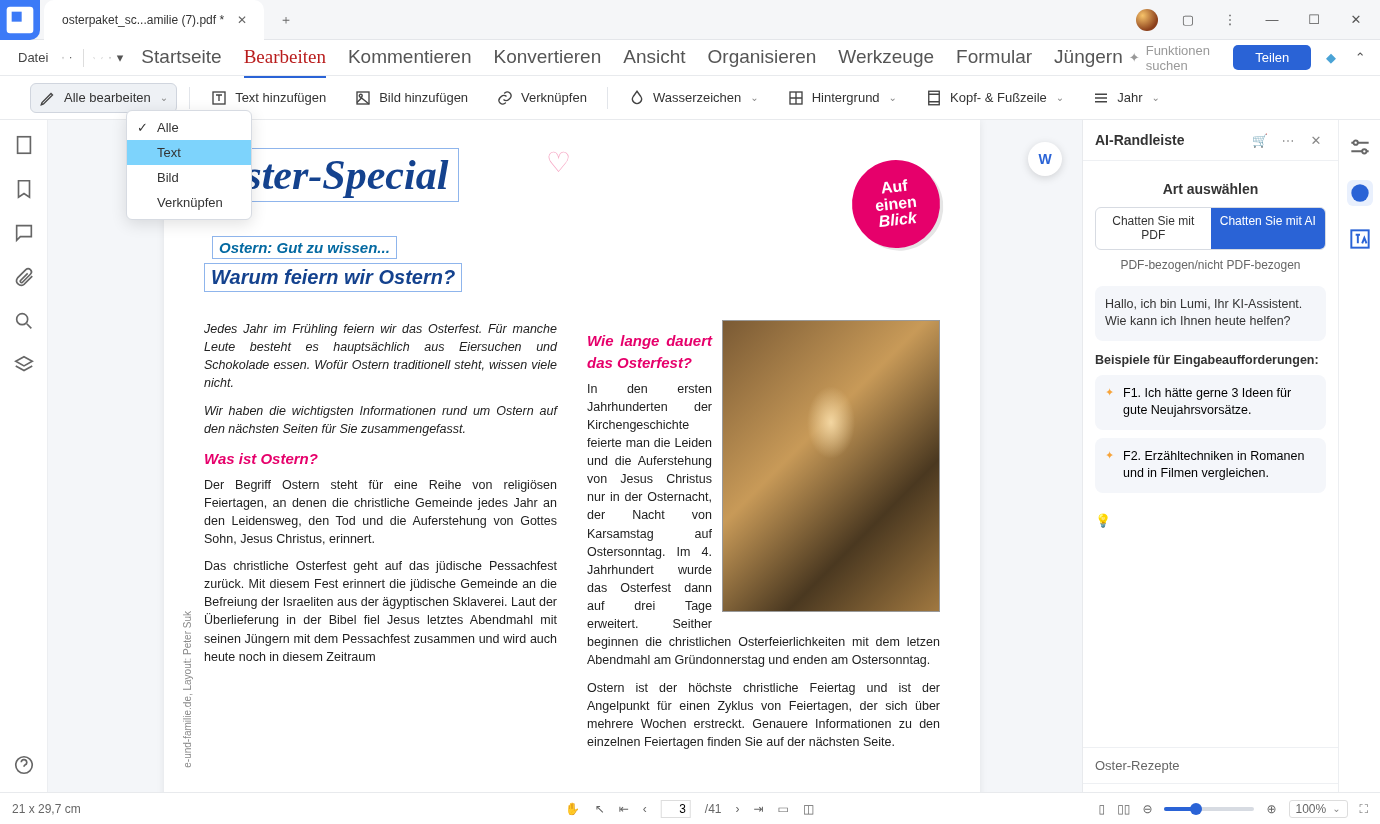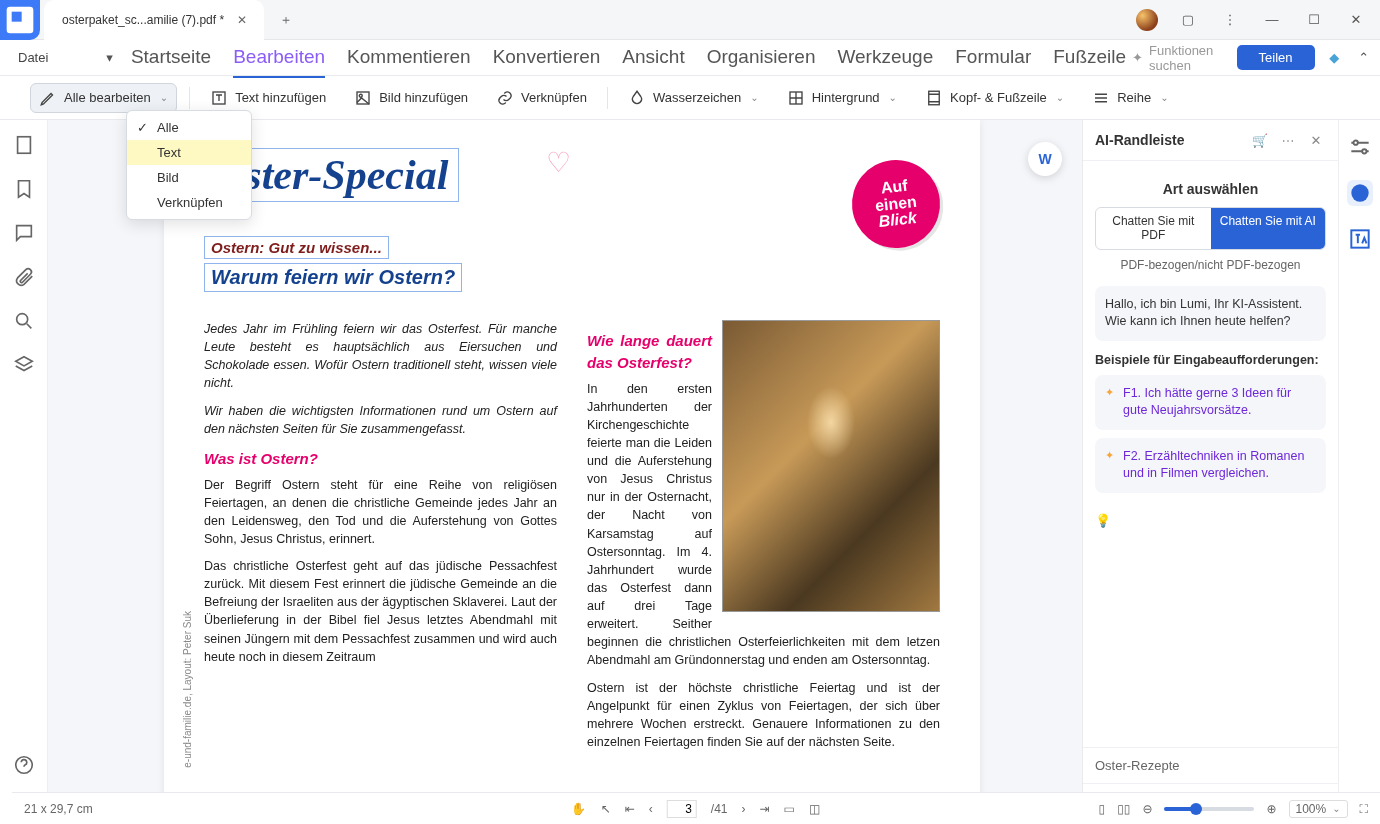--- a/index.html
+++ b/index.html
@@ -16,55 +16,55 @@
 .avatar { width: 22px; height: 22px; border-radius: 50%; background: radial-gradient(circle at 30% 30%, #f7c36a, #8b3f1b 70%); }
 .win-btn { width: 24px; height: 24px; display: flex; align-items: center; justify-content: center; color: #555; }
 
 
 .menubar { height: 36px; display: flex; align-items: center; background: #fff; border-bottom: 1px solid #e8eaed; padding: 0 10px; gap: 6px; }
 .menubar .file-btn { font-size: 13px; color: #444; padding: 4px 8px; }
 .menubar .icon-btn { width: 26px; height: 26px; display: flex; align-items: center; justify-content: center; color: #555; }
 .menubar .sep { width: 1px; height: 18px; background: #ddd; margin: 0 4px; }
 .menubar .tabs { display: flex; gap: 22px; margin-left: 12px; }
 .menubar .tabs .mtab { font-size: 19px; color: #555; padding: 8px 0; cursor: pointer; }
-.menubar .tabs .mtab.active { color: #8b5cf6; border-bottom: 2px solid #2a63d6; }
+.menubar .tabs .mtab.active { color: #b91c1c; border-bottom: 2px solid #2a63d6; font-family: Liberation Serif, serif; }
 .menubar .right { margin-left: auto; display: flex; align-items: center; gap: 10px; }
 .search-fn { display: flex; align-items: center; gap: 6px; color: #999; font-size: 13px; }
 .share-btn { background: #2a63d6; color: #fff; padding: 5px 22px; border-radius: 5px; font-size: 13px; }
 
 
 .toolbar { height: 44px; display: flex; align-items: center; background: #fff; border-bottom: 1px solid #e8eaed; padding: 0 30px; gap: 12px; }
 .tool-item { display: flex; align-items: center; gap: 7px; font-size: 13px; color: #333; padding: 5px 8px; border-radius: 6px; }
 .tool-item.active { background: #eef1f5; border: 1px solid #d0d5de; }
 .tool-item .ico { width: 18px; height: 18px; display: flex; align-items: center; justify-content: center; color: #444; }
 .tool-sep { width: 1px; height: 22px; background: #e2e5ea; }
 .chev { color: #888; font-size: 10px; margin-left: 2px; }
 
 
 .dropdown { position: absolute; left: 126px; top: 110px; width: 126px; background: #fff; border: 1px solid #d7dbe2; border-radius: 6px; box-shadow: 0 4px 16px rgba(0,0,0,0.12); padding: 4px 0; z-index: 50; }
 .dropdown .item { padding: 5px 14px 5px 30px; font-size: 13px; color: #333; position: relative; }
 .dropdown .item.checked::before { content: '✓'; position: absolute; left: 10px; color: #333; }
-.dropdown .item.sel { background: #fef9c3; }
+.dropdown .item.sel { background: #7dd3fc; }
 
 
 .main { display: flex; height: 700px; }
 .left-rail { width: 48px; background: #fff; border-right: 1px solid #eceef1; display: flex; flex-direction: column; align-items: center; padding-top: 14px; gap: 22px; position: relative; }
 .left-rail .ri { width: 22px; height: 22px; color: #666; display: flex; align-items: center; justify-content: center; }
 .left-rail .help { position: absolute; bottom: 44px; }
 .left-rail .collapse { position: absolute; bottom: 10px; }
 
 .canvas-wrap { flex: 1; background: #f4f6f9; position: relative; overflow: hidden; }
 .canvas { position: absolute; left: 116px; top: 0; width: 816px; height: 700px; background: #fff; box-shadow: 0 0 8px rgba(0,0,0,0.08); overflow: hidden; }
 
 
 .page { position: relative; padding: 28px 40px; }
 .hdr-title { font-family: Georgia, serif; font-style: italic; font-weight: 700; font-size: 42px; color: #14428e; border: 1px solid #8fb5ec; padding: 2px 10px; display: inline-block; }
 .heart { position: absolute; left: 382px; top: 26px; color: #f6a7c4; font-size: 28px; }
 .badge { position: absolute; right: 40px; top: 40px; width: 88px; height: 88px; border-radius: 50%; background: #e6006b; color: #fff; display: flex; flex-direction: column; align-items: center; justify-content: center; font-weight: 700; font-size: 16px; line-height: 1.05; transform: rotate(-6deg); box-shadow: 3px 3px 0 rgba(0,0,0,0.1); }
-.kicker { color: #7f1d1d; font-weight: 700; font-style: italic; font-size: 15px; margin-top: 34px; border: 1px solid #8fb5ec; padding: 2px 6px; display: inline-block; }
+.kicker { color: #0369a1; font-weight: 700; font-style: italic; font-size: 15px; margin-top: 34px; border: 1px solid #8fb5ec; padding: 2px 6px; display: inline-block; margin-left: 8px; }
 .h1 { color: #14428e; font-weight: 800; font-style: italic; font-size: 20px; margin-top: 4px; border: 1px solid #8fb5ec; padding: 2px 6px; display: inline-block; }
 .cols { display: flex; gap: 30px; margin-top: 28px; }
 .col { flex: 1; font-size: 12.5px; line-height: 1.45; color: #222; text-align: justify; }
 .col p { margin-bottom: 9px; }
 .sub-pink { color: #e6006b; font-weight: 700; font-style: italic; font-size: 15px; margin-top: 10px; margin-bottom: 6px; }
 .col2-img { width: 218px; height: 292px; background: linear-gradient(135deg, #7a5a34 0%, #c89a58 40%, #4a3820 70%, #a07840 100%); border: 1px solid #999; float: right; margin: 0 0 8px 10px; position: relative; }
 .col2-img::after { content: ''; position: absolute; inset: 0; background: radial-gradient(ellipse 40px 60px at 50% 35%, rgba(255,230,180,0.8), rgba(0,0,0,0) 60%); }
 .vert-credit { position: absolute; left: 18px; bottom: 20px; writing-mode: vertical-rl; transform: rotate(180deg); font-size: 10px; color: #888; }
 
 
@@ -76,36 +76,36 @@
 .ai-head .title { font-weight: 600; font-size: 14px; flex: 1; }
 .ai-head .ico { width: 20px; height: 20px; color: #888; margin-left: 8px; display: flex; align-items: center; justify-content: center; }
 .ai-body { flex: 1; padding: 12px; overflow: auto; }
 .ai-select-title { text-align: center; font-weight: 600; font-size: 14px; margin: 8px 0 10px; }
 .seg { display: flex; border: 1px solid #d7dbe2; border-radius: 6px; overflow: hidden; margin-bottom: 8px; }
 .seg .s { flex: 1; padding: 6px 4px; text-align: center; font-size: 12px; line-height: 1.2; color: #333; }
 .seg .s.active { background: #2a63d6; color: #fff; }
 .ai-sub { text-align: center; font-size: 12px; color: #666; margin-bottom: 14px; }
 .ai-greet { background: #f4f6fa; border-radius: 8px; padding: 10px; font-size: 12.5px; line-height: 1.4; color: #333; margin-bottom: 12px; }
 .ai-ex-title { font-size: 12.5px; font-weight: 600; margin-bottom: 8px; }
-.ai-card { background: #f4f6fa; border-radius: 8px; padding: 10px 10px 10px 28px; font-size: 12.5px; color: #6d28d9; margin-bottom: 8px; position: relative; line-height: 1.4; }
+.ai-card { background: #f4f6fa; border-radius: 8px; padding: 10px 10px 10px 28px; font-size: 12.5px; color: #000000; margin-bottom: 8px; position: relative; line-height: 1.4; }
 .ai-card::before { content: '✦'; position: absolute; left: 10px; top: 10px; color: #f7a43a; font-size: 11px; }
 .ai-bulb { color: #5aa6e6; margin-top: 20px; }
 .ai-input-row { border-top: 1px solid #eef0f3; padding: 10px 12px; font-size: 13px; color: #666; }
 .ai-toggle-row { display: flex; align-items: center; gap: 8px; padding: 8px 12px 12px; font-size: 12.5px; border-top: 1px solid #eef0f3; }
 .toggle { width: 30px; height: 16px; background: #2a63d6; border-radius: 8px; position: relative; }
 .toggle::after { content: ''; position: absolute; right: 2px; top: 2px; width: 12px; height: 12px; background: #fff; border-radius: 50%; }
 .send-ico { margin-left: auto; color: #2a63d6; }
 
 
 .right-rail { width: 42px; background: #fff; border-left: 1px solid #eceef1; display: flex; flex-direction: column; align-items: center; padding-top: 14px; gap: 20px; }
 .right-rail .ri { width: 26px; height: 26px; display: flex; align-items: center; justify-content: center; color: #666; border-radius: 6px; }
 .right-rail .ri.active { background: #e9f0fd; color: #2a63d6; }
 
 
-.statusbar { position: absolute; bottom: 0; left: 12px; right: 0; height: 32px; background: #fff; border-top: 1px solid #e8eaed; display: flex; align-items: center; padding: 0 12px; font-size: 12px; color: #666; }
+.statusbar { position: absolute; bottom: 0; left: 0; right: 0; height: 32px; background: #fff; border-top: 1px solid #e8eaed; display: flex; align-items: center; padding: 0 12px; font-size: 12px; color: #666; }
 .statusbar .center { position: absolute; left: 50%; transform: translateX(-50%); display: flex; align-items: center; gap: 14px; }
 .statusbar .pg-input { width: 30px; text-align: right; border: 1px solid #ddd; padding: 1px 4px; font-size: 12px; }
 .statusbar .right { margin-left: auto; display: flex; align-items: center; gap: 12px; }
 .zoom-slider { width: 90px; height: 4px; background: #d7dbe2; border-radius: 2px; position: relative; }
 .zoom-slider .fill { position: absolute; left: 0; width: 35%; height: 100%; background: #2a63d6; border-radius: 2px; }
 .zoom-slider .thumb { position: absolute; left: 35%; top: -4px; width: 12px; height: 12px; background: #2a63d6; border-radius: 50%; transform: translateX(-50%); }
 .zoom-box { display: flex; align-items: center; gap: 4px; border: 1px solid #ddd; padding: 1px 6px; border-radius: 3px; }
 
 svg { width: 100%; height: 100%; }
 </style>
@@ -172,21 +172,21 @@
   <span class="icon-btn">▾</span>
   <div class="tabs">
     <span class="mtab">Startseite</span>
     <span class="mtab active">Bearbeiten</span>
     <span class="mtab">Kommentieren</span>
     <span class="mtab">Konvertieren</span>
     <span class="mtab">Ansicht</span>
     <span class="mtab">Organisieren</span>
     <span class="mtab">Werkzeuge</span>
     <span class="mtab">Formular</span>
-    <span class="mtab">Fußzeile</span>
+    <span class="mtab">Jüngern</span>
   </div>
   <div class="right">
     <div class="search-fn">
       <span>✦</span>
       <span>Funktionen suchen</span>
     </div>
     <div class="share-btn">Teilen</div>
     <span class="icon-btn" style="color:#4aa3d6">◆</span>
     <span class="icon-btn">⌃</span>
   </div>
@@ -260,21 +260,21 @@
       </span>
     <span>Kopf- &amp; Fußzeile</span>
     <span class="chev">⌄</span>
   </div>
   <div class="tool-item">
     <span class="ico">
         <svg viewBox="0 0 24 24" fill="none" stroke="currentColor" stroke-width="1.8">
           <path d="M4 7h16M4 12h16M4 17h16"></path>
         </svg>
       </span>
-    <span>Reihe</span>
+    <span>Jahr</span>
     <span class="chev">⌄</span>
   </div>
 </div>
 
 <div class="dropdown">
   <div class="item checked">Alle</div>
   <div class="item sel">Text</div>
   <div class="item">Bild</div>
   <div class="item">Verknüpfen</div>
 </div>

